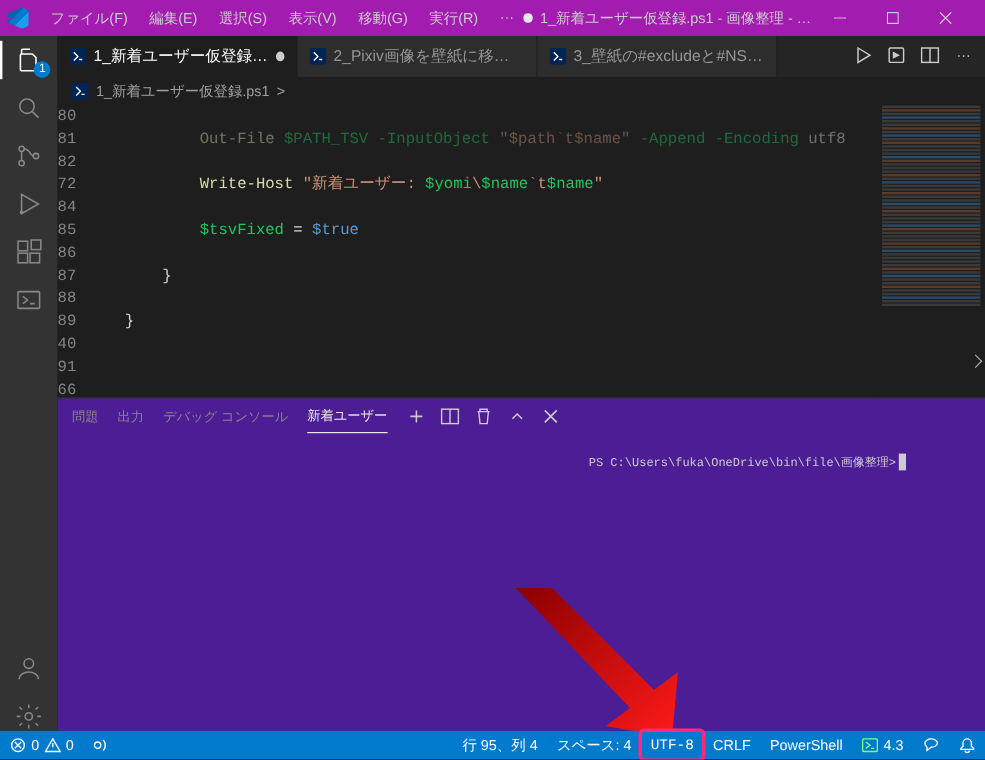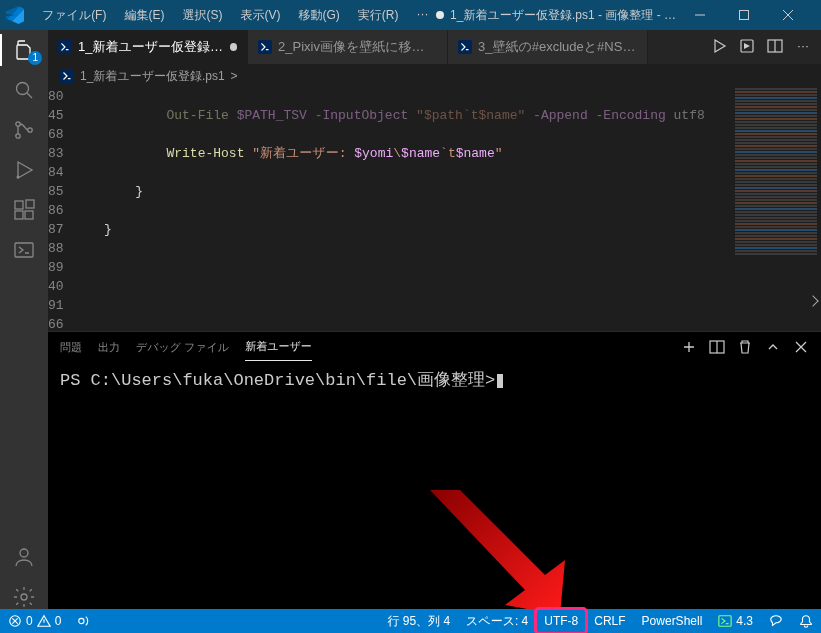--- a/index.html
+++ b/index.html
@@ -8,21 +8,21 @@
     font-size: 12px;
     background: #1e1e1e;
     color: #cccccc;
     width: 821px;
     height: 633px;
     overflow: hidden;
     position: relative;
   }
   
   .titlebar {
-    background: #0c4a6e;
+    background: #a21caf;
     height: 30px;
     display: flex;
     align-items: center;
     padding: 0 11px 0 6px;
   }
   .titlebar .vsicon { width: 18px; height: 18px; margin-right: 10px; background: linear-gradient(135deg,#0065A9 40%,#007ACC 40%,#007ACC 60%,#1F9CF0 60%); clip-path: polygon(70% 0,100% 15%,100% 85%,70% 100%,0 70%,0 55%,55% 50%,0 45%,0 30%); }
   .menu { display: flex; gap: 2px; }
   .menu-item { padding: 4px 8px; color: #ccc; cursor: default; border-radius: 2px; }
   .menu-ellipsis { padding: 4px 8px; color:#ccc; }
   .title-doc { flex: 1; display:flex; align-items:center; justify-content:center; gap:6px; color:#ccc; font-size:12px; overflow:hidden;}
@@ -75,45 +75,45 @@
   }
   .gutter { width:56px; text-align:left; color:#858585; padding-right:16px; line-height:19px; user-select:none;}
   .code { flex:1; line-height:19px; white-space:pre; overflow:hidden;}
   .minimap { width:90px; background:#1e1e1e; border-left:0; position:relative; overflow:hidden;}
   .minimap .mm-line { height:2px; margin:1px 4px; background:#3a3a3a; }
   .minimap .mm-key { background:#2a4a6a; }
   .minimap .mm-str { background:#5a3a28; }
   .scroll-indicator{position:absolute; right:2px; top:210px; width:10px; height:10px;}
   .scroll-indicator::before{content:""; position:absolute; width:7px; height:7px; border-right:1px solid #aaa; border-bottom:1px solid #aaa; transform:rotate(-45deg);}
   
-  .tk-blue{color:#569cd6;} .tk-cyan{color:#f0abfc;} .tk-str{color:#ce9178;} .tk-fn{color:#dcdcaa;} .tk-punct{color:#d4d4d4;}
+  .tk-blue{color:#569cd6;} .tk-cyan{color:#22c55e;} .tk-str{color:#ce9178;} .tk-fn{color:#dcdcaa;} .tk-punct{color:#d4d4d4;}
   
   .panel {
     position:absolute; left:48px; right:0; top:331px; bottom:24px;
-    background:#000000; display:flex; flex-direction:column; border-top:1px solid #2a2a2a;
+    background:#4c1d95; display:flex; flex-direction:row; border-top:1px solid #2a2a2a;
   }
   .panel-tabs { height:30px; display:flex; align-items:center; padding:0 12px; gap:16px; color:#888; font-size:11px;}
   .ptab { padding:6px 0; }
   .ptab.active { color:#e8e8e8; border-bottom:1px solid #e8e8e8;}
   .panel-tabs .right { margin-left:auto; display:flex; gap:12px; align-items:center;}
   .term-select { background:#3c3c3c; color:#ccc; border:1px solid #3c3c3c; padding:2px 6px; font-size:11px; display:flex; align-items:center; gap:4px;}
   .paction { width:16px; height:16px; color:#ccc; display:flex; align-items:center; justify-content:center;}
-  .terminal { flex:1; padding:6px 12px; font-family:Consolas,"Courier New",monospace; font-size:17px; color:#ccc; position:relative;}
+  .terminal { flex:1; padding:6px 12px; font-family:Consolas,"Courier New",monospace; font-size:10px; color:#ccc; position:relative;margin-top:40px;}
   .cursor { display:inline-block; width:6px; height:14px; background:#ccc; vertical-align:middle; margin-left:2px;}
   
   .arrow { position:absolute; left:400px; top:490px; pointer-events:none;}
   
   .status {
     position:absolute; left:0; right:0; bottom:0; height:24px;
     background:#007acc; color:#fff; display:flex; align-items:center;
     font-size:12px;
   }
   .status .sitem { padding:0 8px; display:flex; align-items:center; gap:4px; height:100%;}
   .status .spacer { flex:1; }
-  .status .highlight { outline:3px solid #ff2a7f; outline-offset:-1px; border-radius:3px; }
+  .status .highlight { outline:3px solid #ff2a7f; outline-offset:-1px; border-radius:3px;font-family:Liberation Mono, monospace; }
   .chev{display:inline-block;width:0;height:0;border-left:4px solid transparent;border-right:4px solid transparent;border-top:5px solid #ccc;margin-left:4px;}
   .sbicon{width:14px;height:14px;}
   .ps-icon{width:14px;height:14px; color:#fff;}
 </style>
 </head>
 <body>
 
 <div class="titlebar">
   <div class="vsicon"></div>
   <div class="menu">
@@ -255,36 +255,37 @@
         <rect width="16" height="16" rx="2" fill="#012456"></rect>
         <path d="M4 4l4 4-4 4M9 11h3" stroke="#fff" stroke-width="1.3" fill="none"></path>
       </svg></span>
   <span>1_新着ユーザー仮登録.ps1</span>
   <span>&gt;</span>
 </div>
 
 <div class="editor">
   <div class="gutter">
     <div>80</div>
-    <div>45</div>
-    <div>68</div>
-    <div>83</div>
+    <div>81</div>
+    <div>82</div>
+    <div>72</div>
     <div>84</div>
     <div>85</div>
     <div>86</div>
     <div>87</div>
     <div>88</div>
     <div>89</div>
     <div>40</div>
     <div>91</div>
     <div>66</div>
   </div>
   <div class="code">
 <div style="opacity:.45">        <span class="tk-fn">Out-File </span><span class="tk-cyan">$PATH_TSV </span><span class="tk-cyan">-InputObject </span><span class="tk-str">"$path`t$name" </span><span class="tk-cyan">-Append </span><span class="tk-cyan">-Encoding </span><span class="tk-punct">utf8</span></div>
 <div>        <span class="tk-fn">Write-Host </span><span class="tk-str">"新着ユーザー: </span><span class="tk-cyan">$yomi</span><span class="tk-str">\</span><span class="tk-cyan">$name</span><span class="tk-str">`t</span><span class="tk-cyan">$name</span><span class="tk-str">"</span></div>
+<div>        <span class="tk-cyan">$tsvFixed</span><span class="tk-punct"> = </span><span class="tk-blue">$true</span></div>
 <div>    <span class="tk-punct">}</span></div>
 <div><span class="tk-punct">}</span></div>
 <div> </div>
 
 
 
 
 
 
 
@@ -347,21 +348,21 @@
       <div class="mm-line"></div>
       <div class="mm-line"></div>
   </div>
   <div class="scroll-indicator"></div>
 </div>
 
 <div class="panel">
   <div class="panel-tabs">
     <div class="ptab">問題</div>
     <div class="ptab">出力</div>
-    <div class="ptab">デバッグ ファイル</div>
+    <div class="ptab">デバッグ コンソール</div>
     <div class="ptab active">新着ユーザー</div>
     <div class="right">
       <div class="paction">
           <svg viewBox="0 0 16 16" width="16" height="16" stroke="#ccc" stroke-width="1.3">
             <path d="M8 3v10M3 8h10"></path>
           </svg>
         </div>
       <div class="paction">
           <svg viewBox="0 0 16 16" width="16" height="16" fill="none" stroke="#ccc" stroke-width="1.2">
             <rect x="1" y="2" width="14" height="12"></rect>

